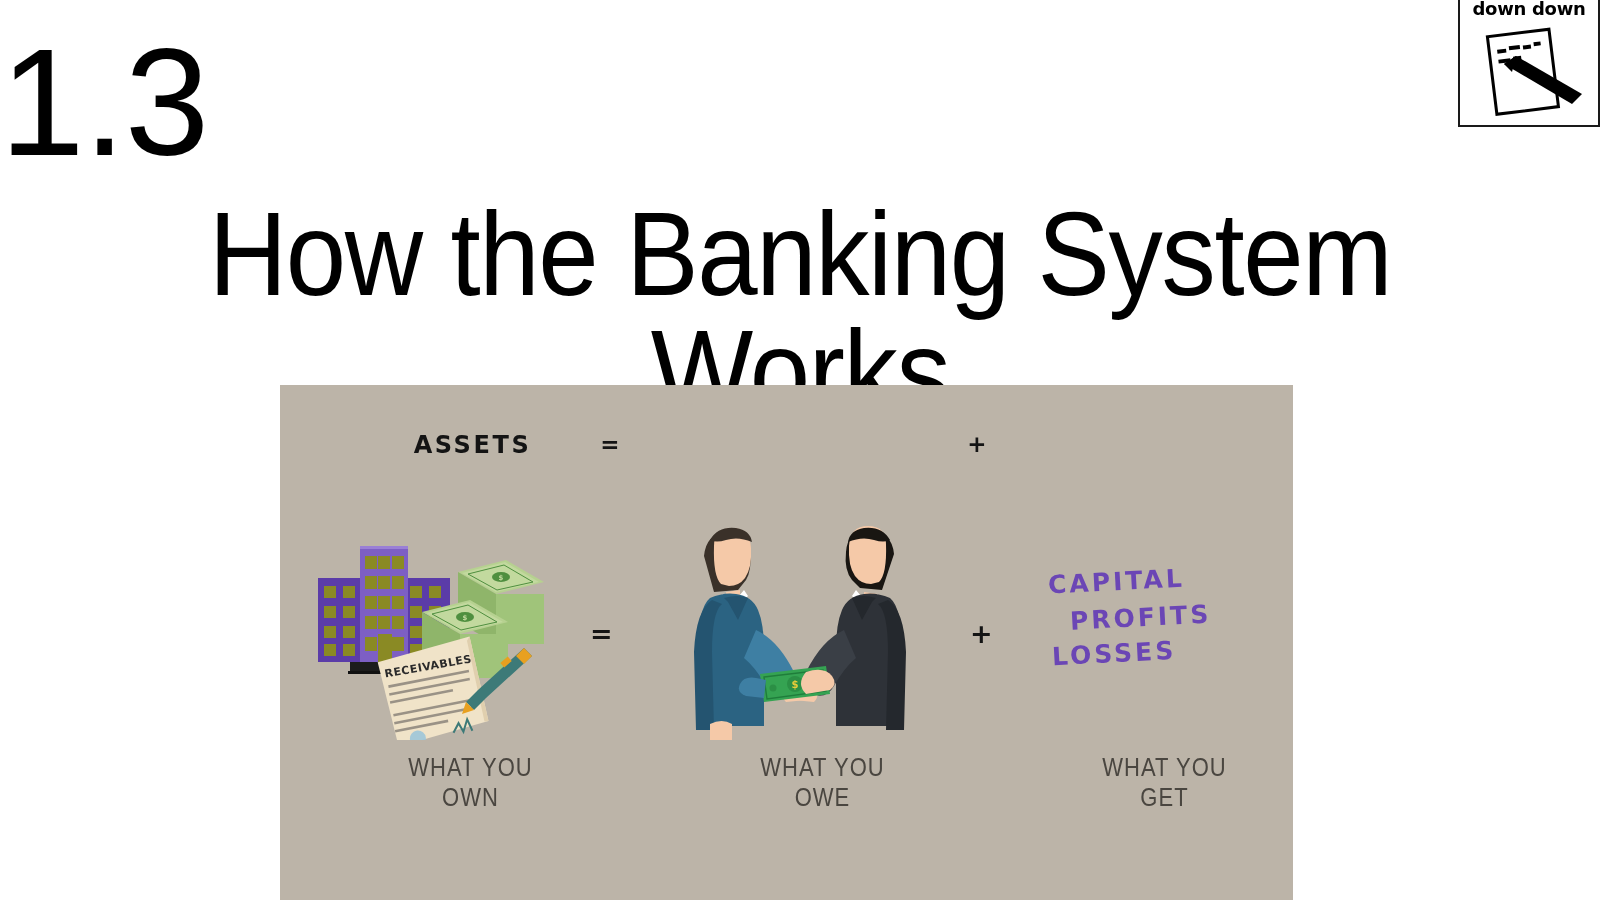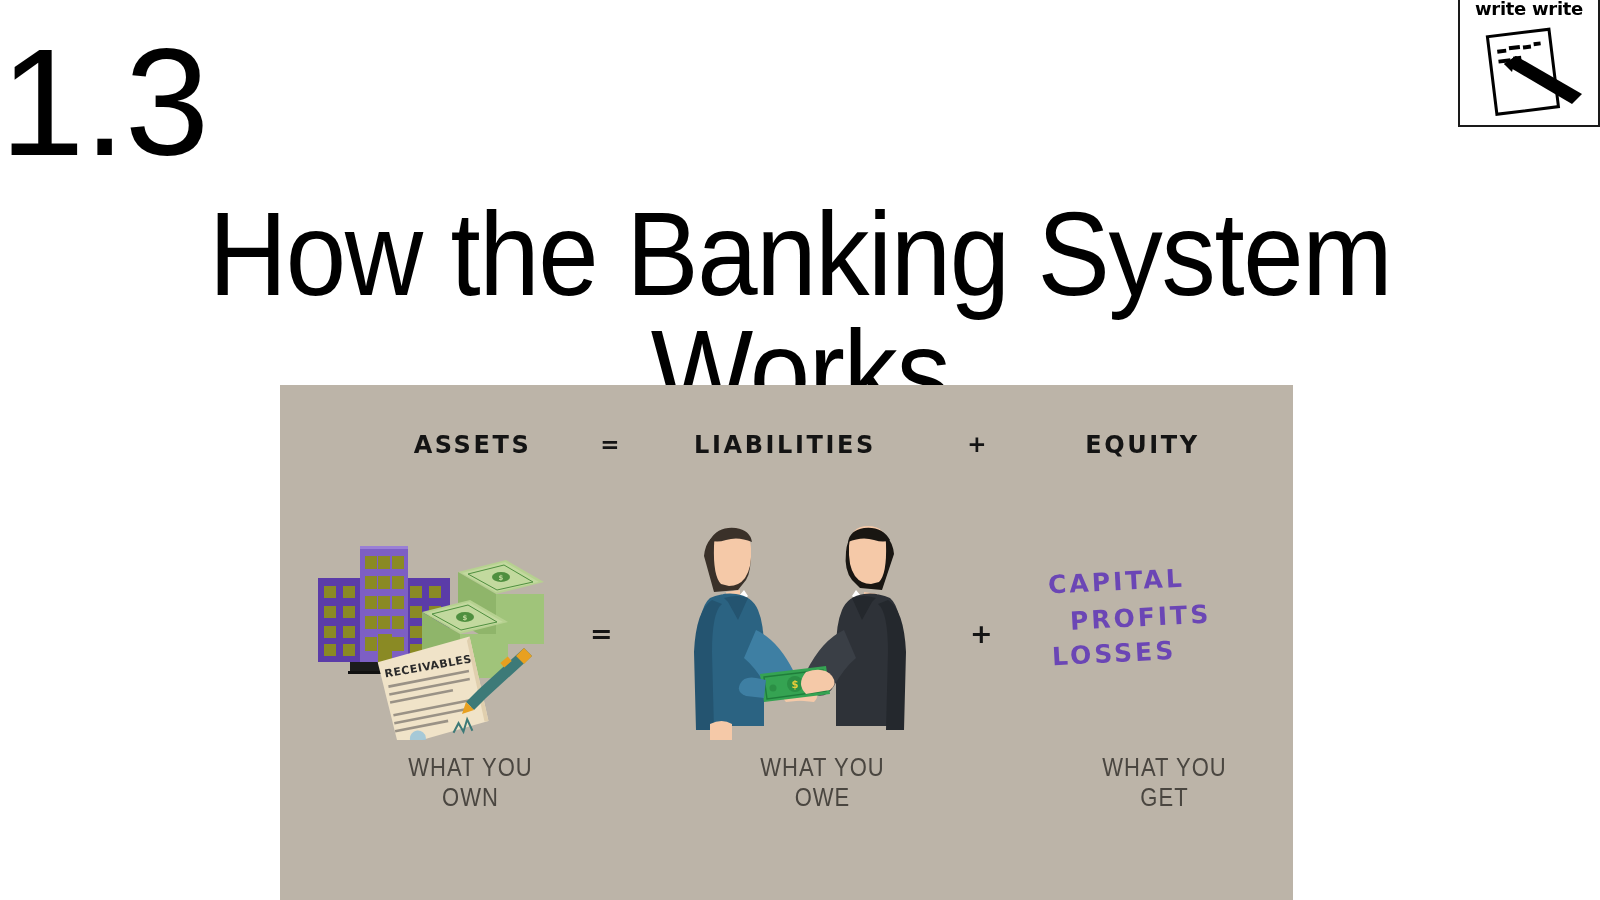--- a/index.html
+++ b/index.html
@@ -135,21 +135,21 @@
   .art { position:absolute; }
   .art-assets   { left:30px;  top:135px; width:280px; height:220px; }
   .art-handshake{ left:368px; top:125px; width:300px; height:230px; }
 </style>
 </head>
 <body>
 
 <div class="slide">
 
   <div class="write-down-badge">
-    <div class="write-down-label">write write</div>
+    <div class="write-down-label">down down</div>
     <svg class="write-down-art" viewBox="0 0 130 100">
       <g transform="rotate(-7 65 52)">
         <rect x="28" y="12" width="62" height="78" fill="#ffffff" stroke="#000" stroke-width="3"></rect>
         <g fill="#000">
           <rect x="36" y="26" width="9" height="4"></rect>
           <rect x="48" y="24" width="11" height="4"></rect>
           <rect x="62" y="25" width="8" height="4"></rect>
           <rect x="73" y="23" width="7" height="4"></rect>
           <rect x="36" y="36" width="12" height="4"></rect>
           <rect x="51" y="35" width="8" height="4"></rect>
@@ -163,23 +163,21 @@
   </div>
 
   <div class="slide-number">1.3</div>
   <div class="slide-title">How the Banking System Works</div>
 
   <div class="infographic">
 
     <div class="col-headers">
       <div class="hdr hdr-assets">ASSETS</div>
       <div class="hdr hdr-eq1">=</div>
-      <div class="hdr hdr-liabilities">LIABILITIES</div>
       <div class="hdr hdr-plus1">+</div>
-      <div class="hdr hdr-equity">EQUITY</div>
     </div>
 
     <div class="op-mid op-eq-mid">=</div>
     <div class="op-mid op-plus-mid">+</div>
 
     <svg class="art art-assets" viewBox="0 0 280 220">
 
       <g>
         <rect x="8" y="58" width="46" height="84" fill="#5b3ca8"></rect>
         <rect x="94" y="58" width="46" height="84" fill="#5b3ca8"></rect>

